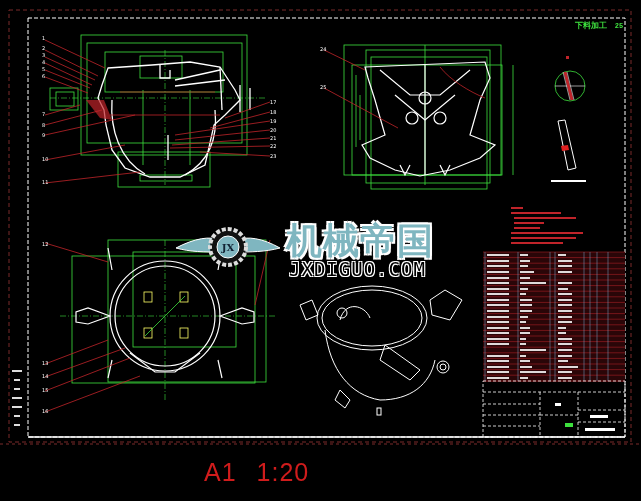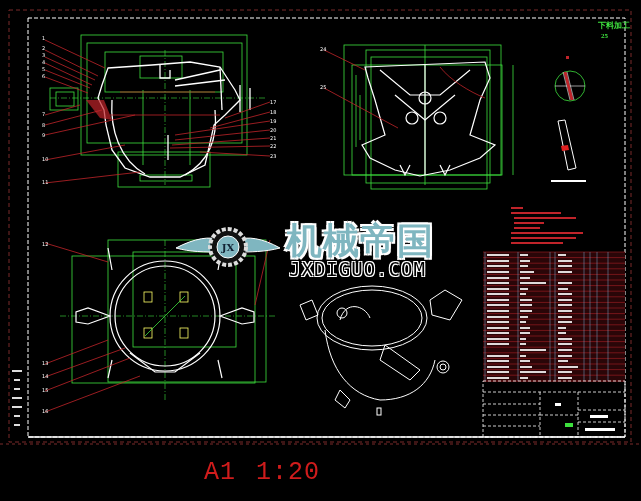--- a/index.html
+++ b/index.html
@@ -1,22 +1,22 @@
 <!DOCTYPE html>
 <html><head>
 <meta charset="utf-8">
 <style>
   html,body{margin:0;padding:0;background:#000;}
   body{width:641px;height:501px;position:relative;overflow:hidden;font-family:"Liberation Sans",sans-serif;}
   svg{position:absolute;left:0;top:0;}
-  .scale-label{position:absolute;left:204px;top:458px;color:#d01c1c;font-family:Liberation Mono, monospace;font-size:25px;letter-spacing:1px;font-weight:normal;}
+  .scale-label{position:absolute;left:204px;top:458px;color:#d01c1c;font-family:Liberation Sans, sans-serif;font-size:25px;letter-spacing:1px;font-weight:normal;}
   .scale-label span{margin-right:20px;}
   .wm-cn{position:absolute;left:286px;top:221px;font-family:"DejaVu Sans",sans-serif;font-weight:bold;font-size:36px;color:#7fb6c0;letter-spacing:1px;text-shadow:-2px -2px 0 #fff,2px -2px 0 #fff,-2px 2px 0 #fff,2px 2px 0 #fff,0 0 3px #fff;line-height:40px;}
   .wm-en{position:absolute;left:289px;top:258px;font-family:"DejaVu Sans Mono",monospace;font-weight:normal;font-size:19px;color:#000;letter-spacing:1px;text-shadow:-1px -1px 0 #fff,1px -1px 0 #fff,-1px 1px 0 #fff,1px 1px 0 #fff;line-height:22px;}
-  .note-tr{position:absolute;left:598px;top:20px;color:#3ee03e;font-size:8px;font-family:Liberation Serif, serif;font-weight:bold;}
+  .note-tr{position:absolute;left:575px;top:20px;color:#3ee03e;font-size:8px;font-family:Liberation Mono, monospace;font-weight:bold;}
 </style>
 </head>
 <body>
 
 <svg width="641" height="501" viewBox="0 0 641 501">
 
   <rect x="9" y="10" width="622" height="432" fill="none" stroke="#7a2a2a" stroke-width="1" stroke-dasharray="4,3"></rect>
 
   <rect x="28" y="18" width="597" height="419" fill="none" stroke="#fff" stroke-width="1" stroke-dasharray="4,2"></rect>
   <line x1="28" y1="437" x2="625" y2="437" stroke="#fff" stroke-width="1.3"></line>

